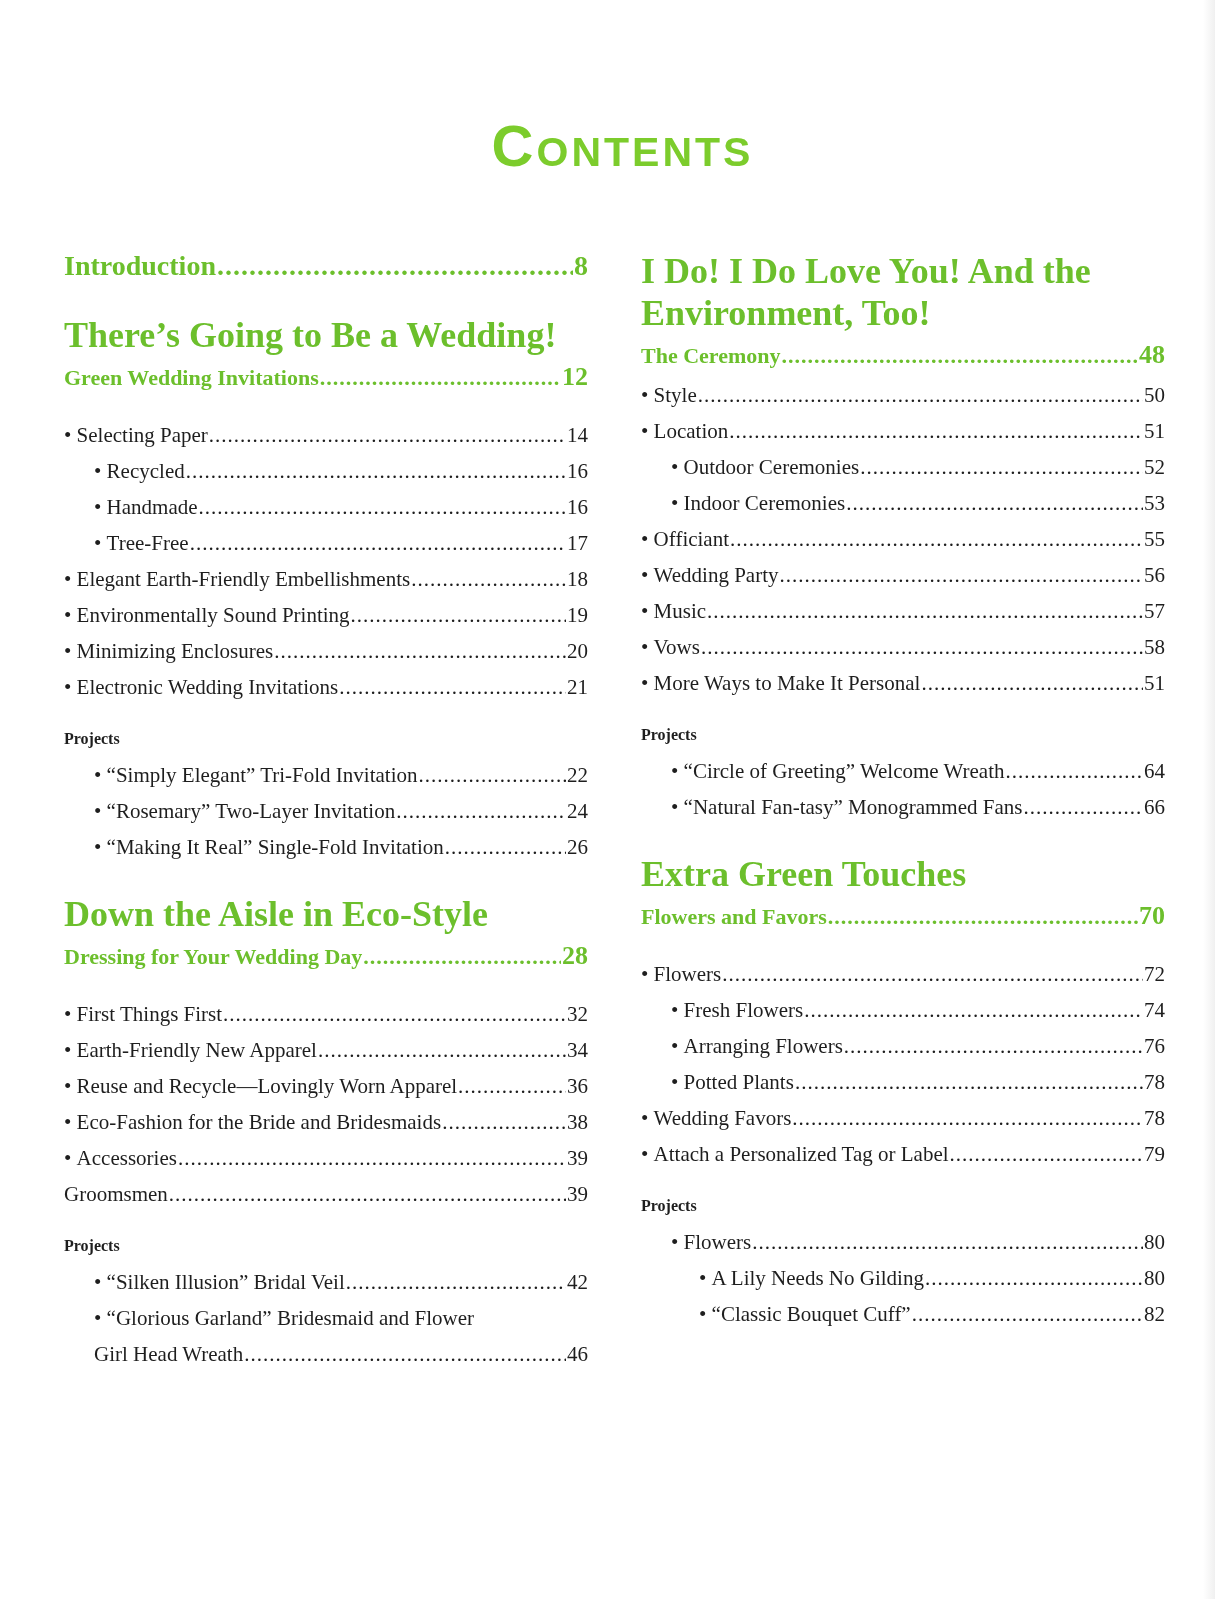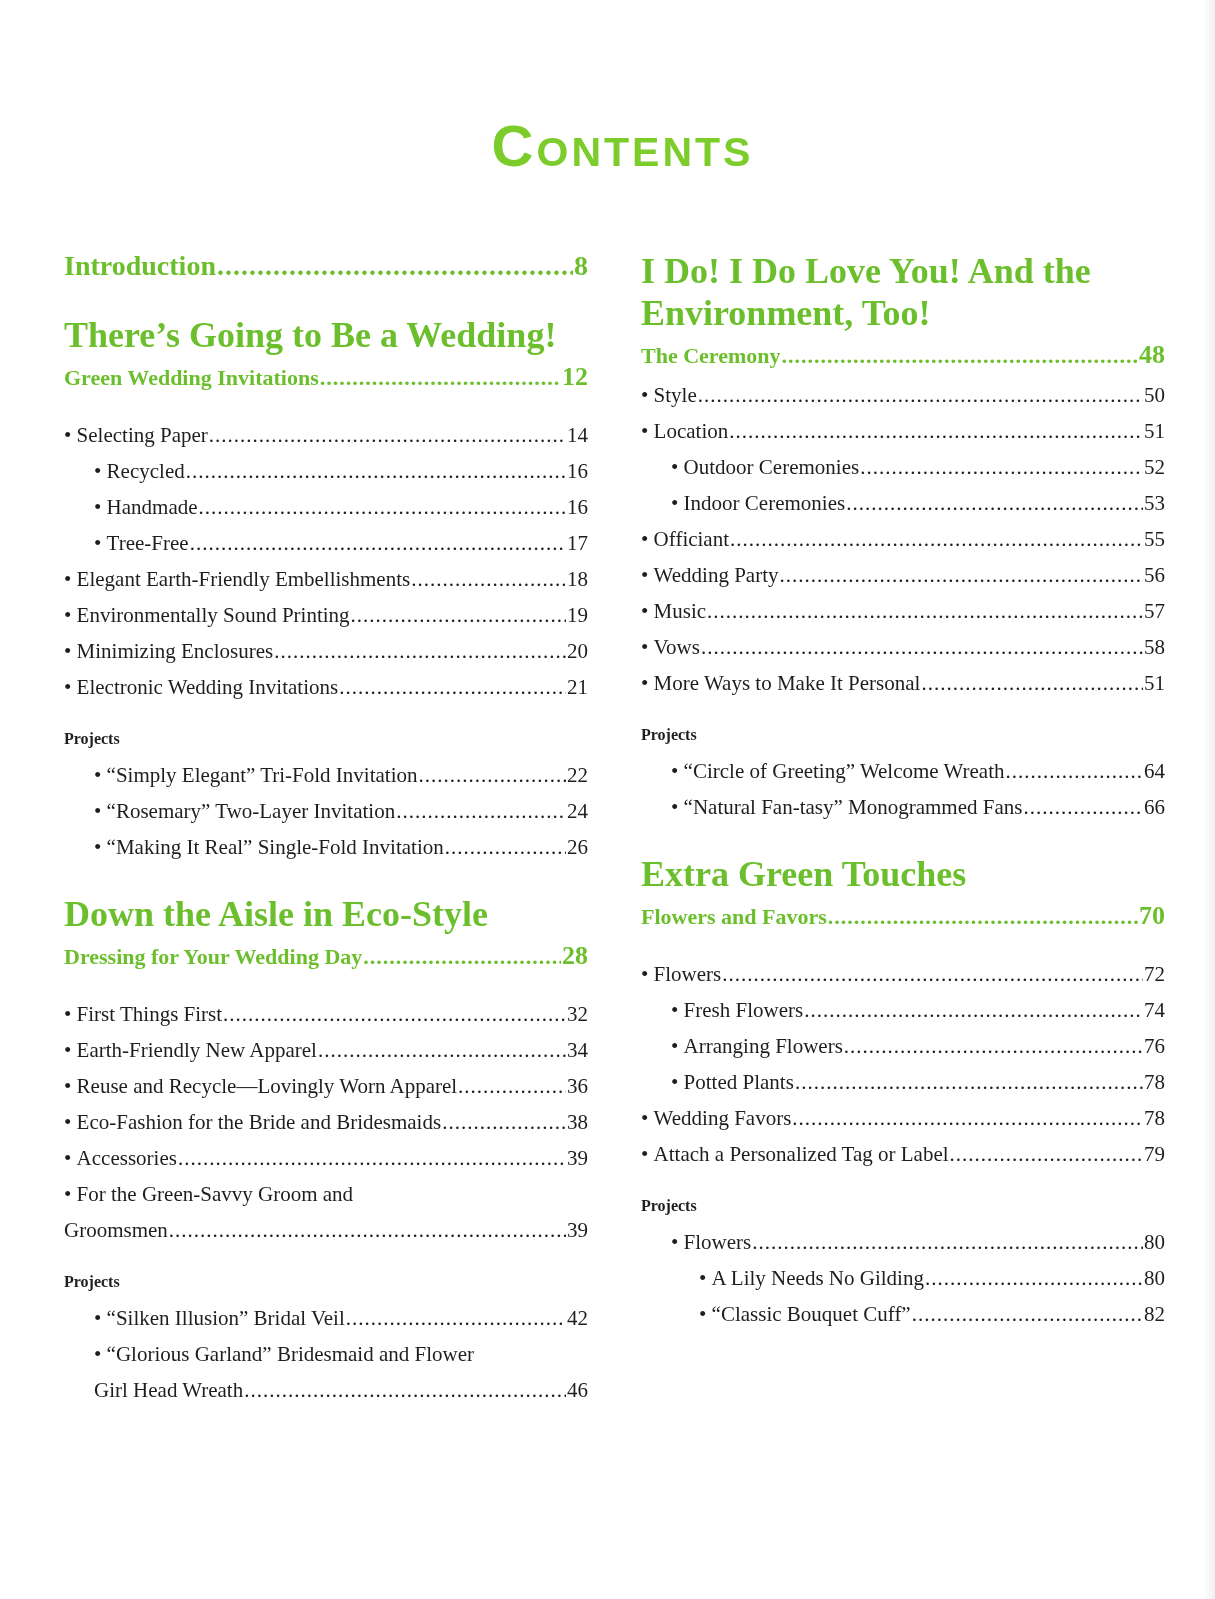--- a/index.html
+++ b/index.html
@@ -173,21 +173,20 @@
   <div class="row item">
     <span class="t bullet">Eco-Fashion for the Bride and Bridesmaids</span>
     <span class="dots"></span>
     <span class="p">38</span>
   </div>
   <div class="row item">
     <span class="t bullet">Accessories</span>
     <span class="dots"></span>
     <span class="p">39</span>
   </div>
-  <div class="wrap-line bullet">For the Green-Savvy Groom and</div>
   <div class="row item">
     <span class="t">Groomsmen</span>
     <span class="dots"></span>
     <span class="p">39</span>
   </div>
 
   <div class="projects-head">Projects</div>
   <div class="row item proj">
     <span class="t bullet">“Silken Illusion” Bridal Veil</span>
     <span class="dots"></span>

